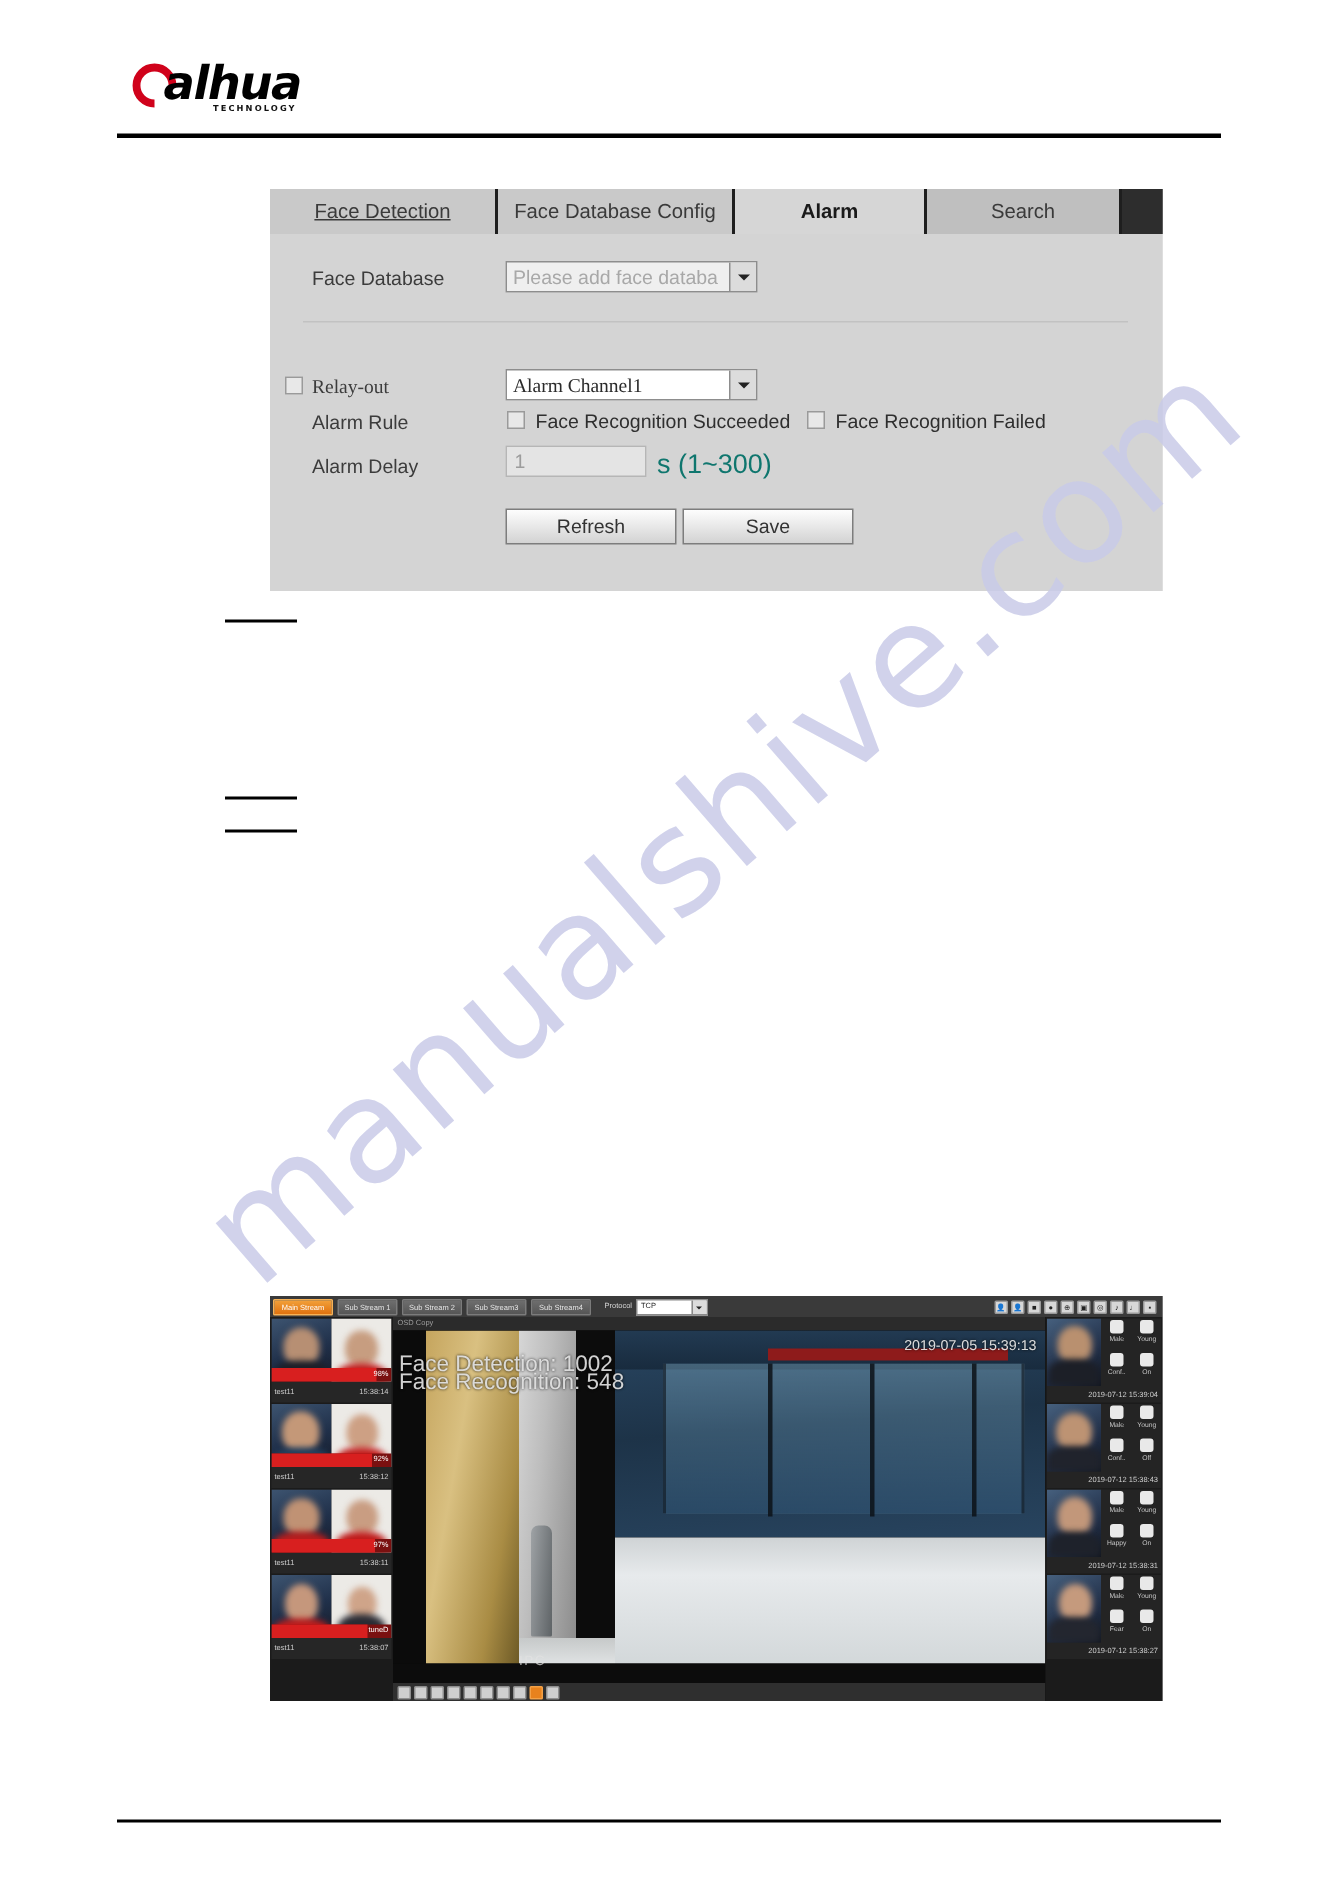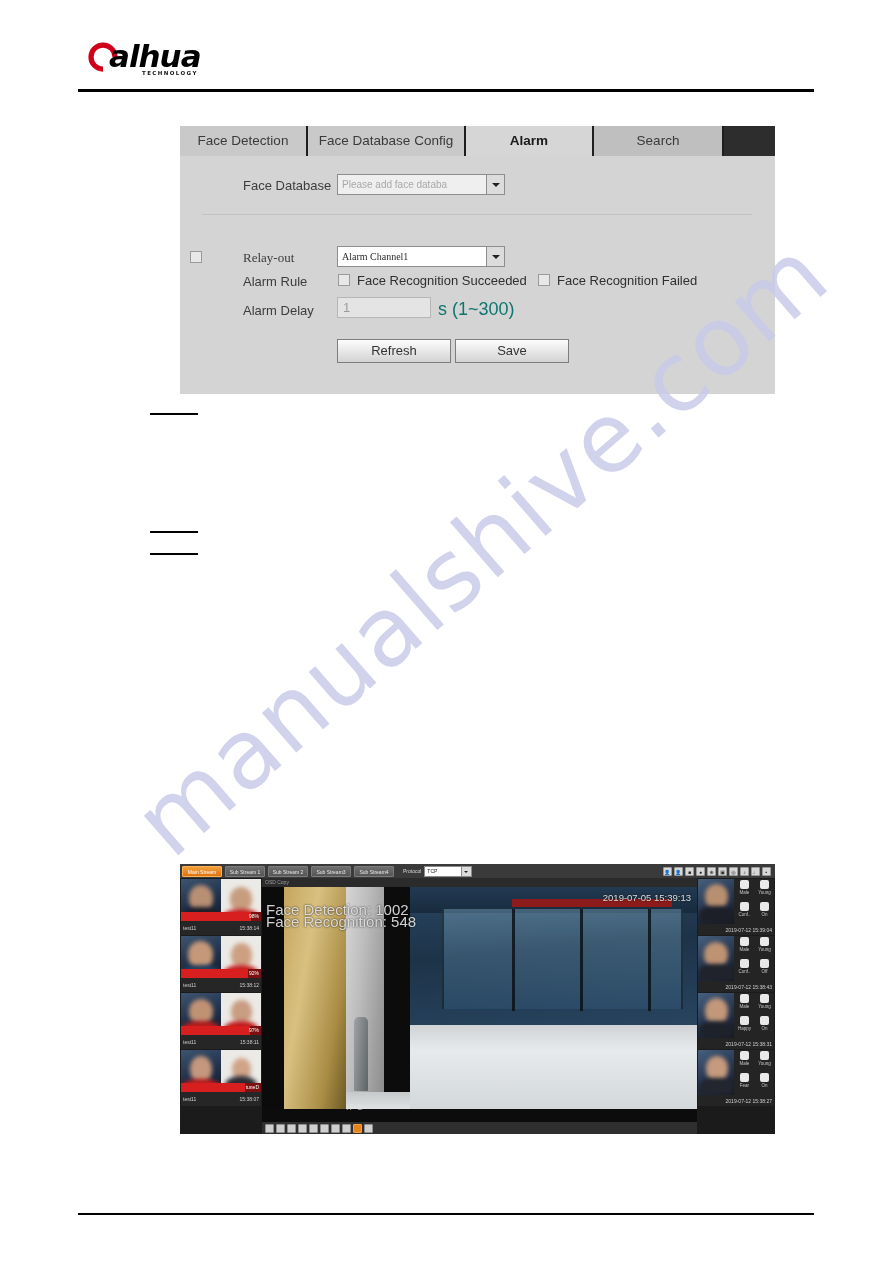--- a/index.html
+++ b/index.html
@@ -129,21 +129,21 @@
     line-height: 30px;
     text-align: center;
     font-size: 13.5px;
     color: #3a3a3a;
     background: #c0c0c0;
     border-right: 2px solid #1e1e1e;
     box-sizing: border-box;
     cursor: pointer;
     user-select: none;
   }
-  .tab.t1 { width: 128px; background:#c9c9c9; }
+  .tab.t1 { width: 152px; background:#c9c9c9;text-decoration:underline; }
   .tab.t2 { width: 158px; background:#c9c9c9; }
   .tab.t3 { width: 128px; background:#d6d6d6; font-weight: bold; color:#1a1a1a; }
   .tab.t4 { width: 130px; background:#bfbfbf; }
   .tab.spacer { flex: 1; background: #2d2d2d; border-right: none; }
 
   .ui-body {
     position: absolute;
     left: 0;
     top: 30px;
     width: 595px;
@@ -155,21 +155,20 @@
     left: 0;
     width: 595px;
     height: 28px;
   }
   .fld-label {
     position: absolute;
     font-size: 13px;
     color: #3c3c3c;
     line-height: 20px;
     white-space: nowrap;
-    margin-left: 35px;
   }
   .divider {
     position: absolute;
     left: 22px;
     width: 550px;
     height: 1px;
     background: #c2c2c2;
   }
 
   
@@ -179,21 +178,21 @@
     background: #ffffff;
     border: 1px solid #8d8d8d;
     box-sizing: border-box;
     display: flex;
     align-items: center;
     cursor: pointer;
   }
   .combo .combo-text {
     flex: 1;
     padding-left: 4px;
-    font-size: 10px;
+    font-size: 13px;
     color: #2b2b2b;
     line-height: 19px;
     white-space: nowrap;
     overflow: hidden;
   }
   .combo.placeholder .combo-text { color: #a8a8a8; }
   .combo.placeholder { background: #efefef; }
   .combo .combo-arrow {
     width: 17px;
     height: 19px;

